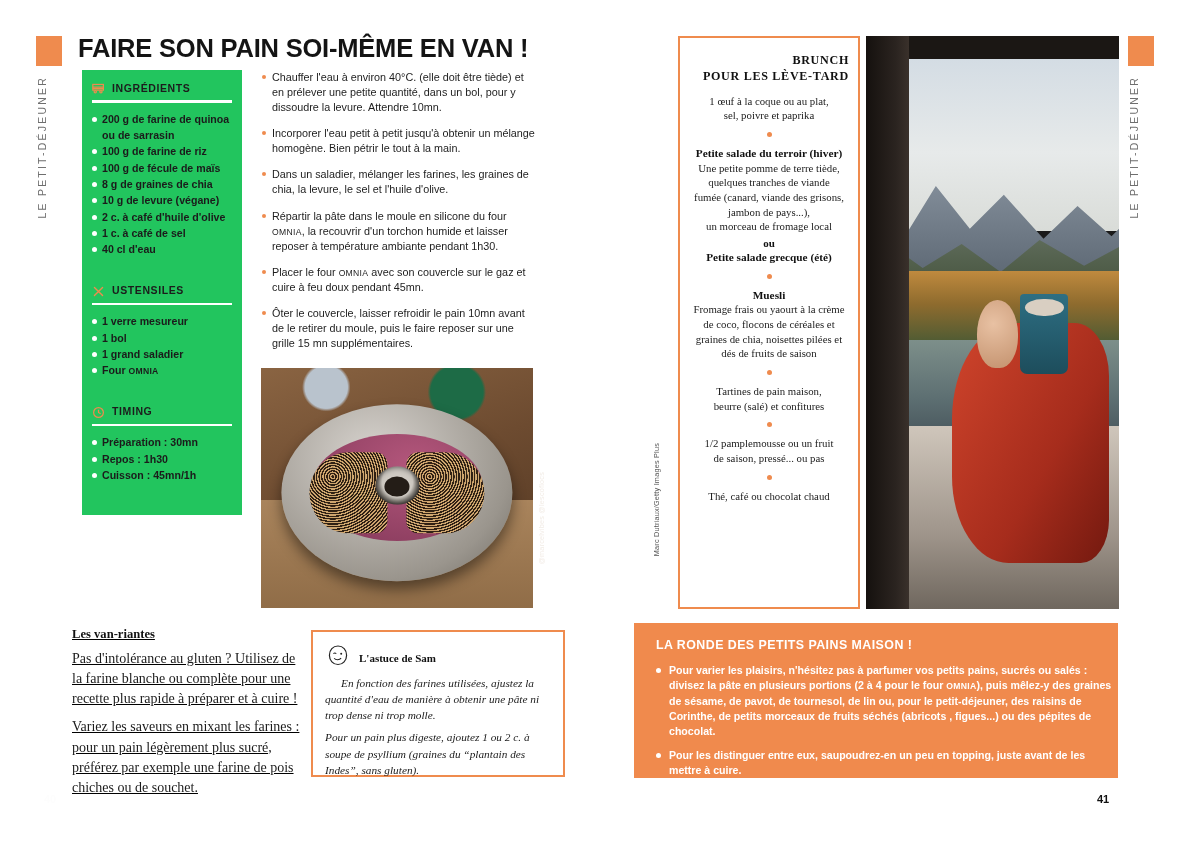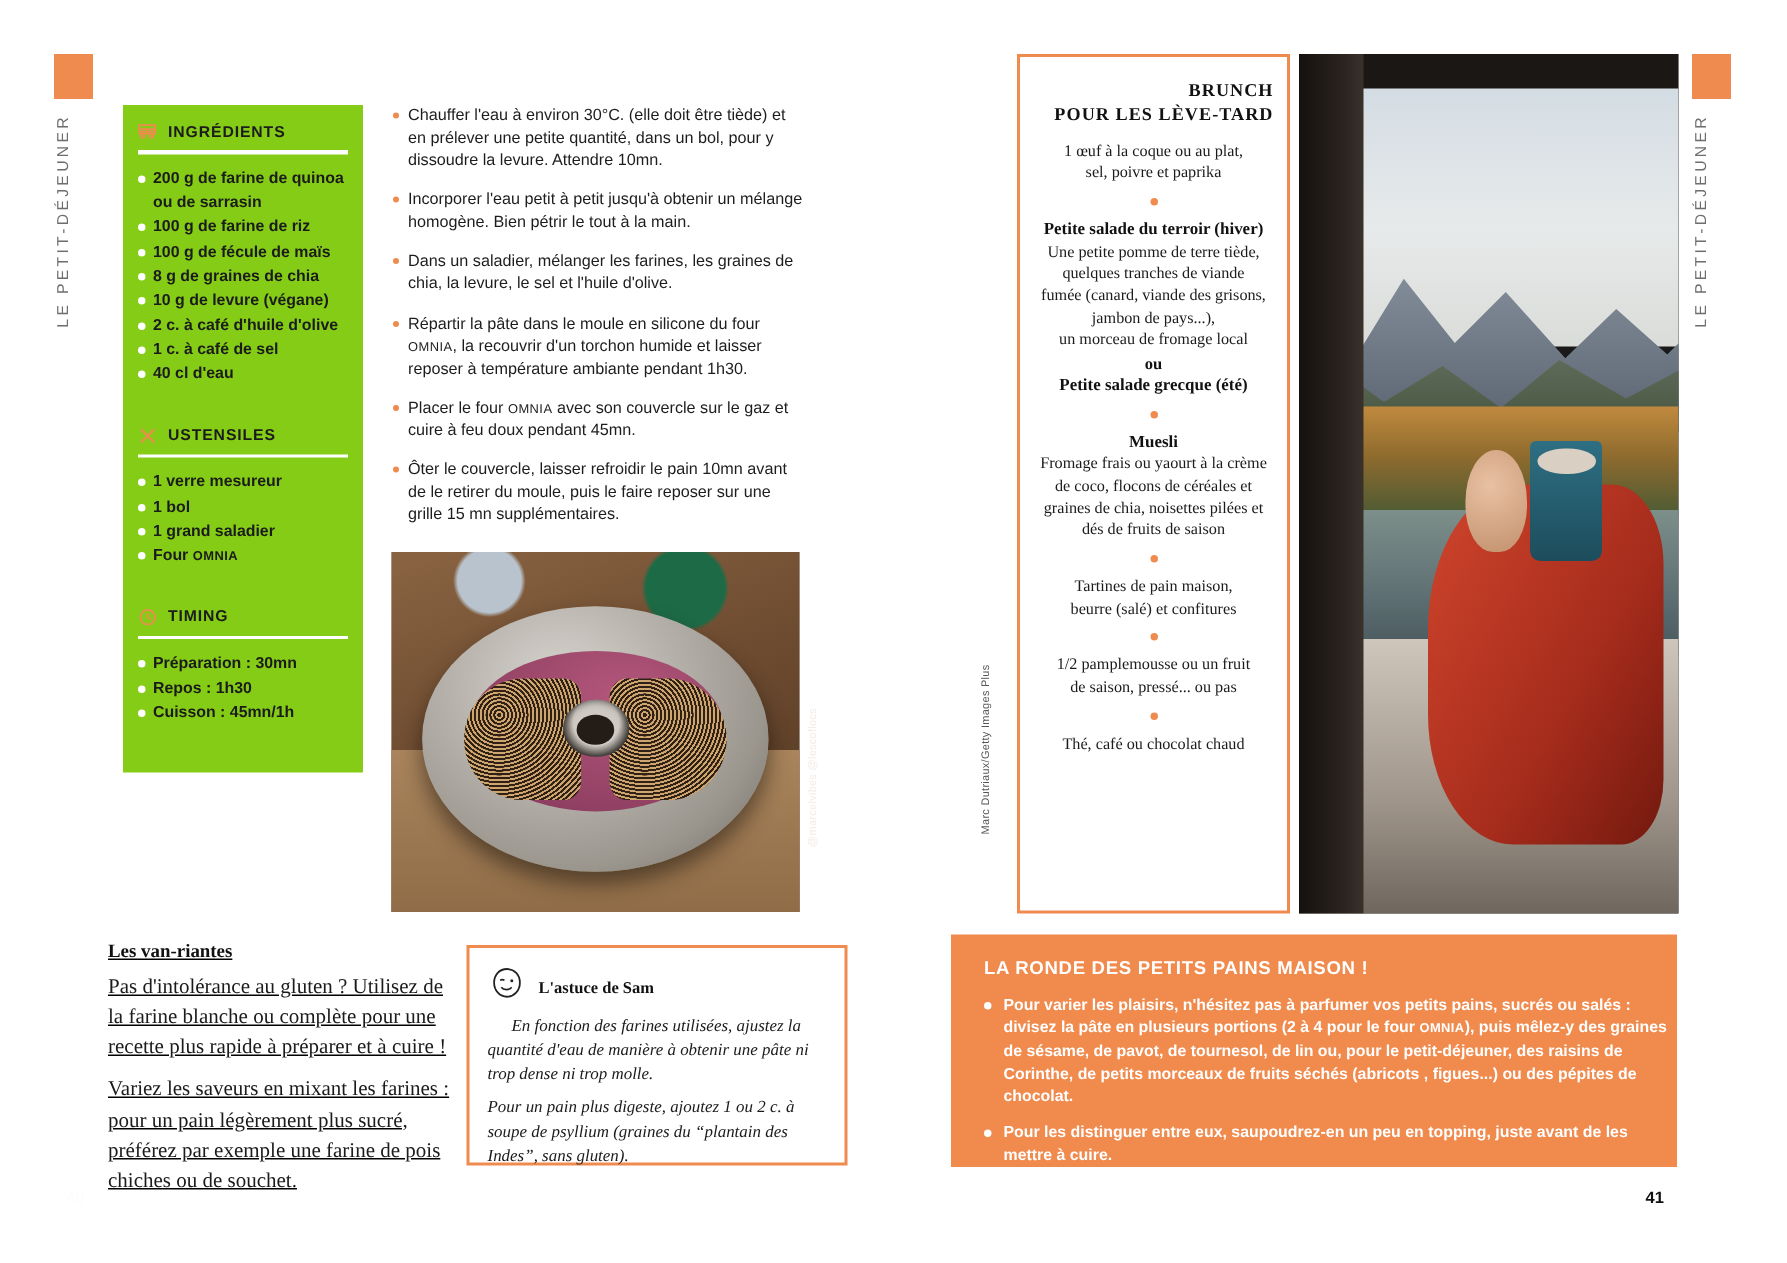--- a/index.html
+++ b/index.html
@@ -26,21 +26,21 @@
   
   .recipe-title {
     position: absolute; left: 78px; top: 34px;
     font-size: 25.5px; font-weight: 700; letter-spacing: -0.2px;
     color: #141414; font-family: "Liberation Sans", sans-serif;
   }
 
   
   .info-panel {
     position: absolute; left: 82px; top: 70px; width: 160px; height: 445px;
-    background: #84cc16;
+    background: #22c55e;
   }
   .panel-head {
     display: flex; align-items: center; gap: 7px;
     padding: 11px 0 6px 10px;
   }
   .panel-head .ptitle {
     font-size: 10.5px; font-weight: 700; letter-spacing: 0.6px; color: #1c1c1c;
   }
   .rule { height: 2.5px; background: #ffffff; margin: 0 10px 9px 10px; }
   .ilist { list-style: none; padding: 0 8px 0 10px; }
@@ -207,20 +207,21 @@
   <div class="side-tab" id="tab-left">
     <div class="swatch"></div>
     <div class="vlabel">LE PETIT-DÉJEUNER</div>
   </div>
 
   <div class="side-tab" id="tab-right">
     <div class="swatch"></div>
     <div class="vlabel">LE PETIT-DÉJEUNER</div>
   </div>
 
+  <h1 class="recipe-title">FAIRE SON PAIN SOI-MÊME EN VAN !</h1>
 
   <div class="info-panel">
 
     <div class="panel-head">
       <span class="ico">
         <svg viewBox="0 0 16 16">
             <g fill="none" stroke="#ef8b4e" stroke-width="1.5">
           <rect x="1" y="3" width="13" height="7"></rect>
               <path d="M1 6.2h13M1 8.2h13"></path>
           <circle cx="4" cy="12" r="1.4"></circle>
@@ -278,21 +279,21 @@
     </div>
     <div class="rule"></div>
     <ul class="ilist">
       <li>Préparation : 30mn</li>
       <li>Repos : 1h30</li>
       <li>Cuisson : 45mn/1h</li>
     </ul>
   </div>
 
   <div class="steps">
-    <p class="step">Chauffer l'eau à environ 30°C. (elle doit être tiède) et en prélever une petite quantité, dans un bol, pour y dissoudre la levure. Attendre 10mn.</p>
+    <p class="step">Chauffer l'eau à environ 40°C. (elle doit être tiède) et en prélever une petite quantité, dans un bol, pour y dissoudre la levure. Attendre 10mn.</p>
     <p class="step">Incorporer l'eau petit à petit jusqu'à obtenir un mélange homogène. Bien pétrir le tout à la main.</p>
     <p class="step">Dans un saladier, mélanger les farines, les graines de chia, la levure, le sel et l'huile d'olive.</p>
     <p class="step">Répartir la pâte dans le moule en silicone du four <span class="sc">OMNIA</span>, la recouvrir d'un torchon humide et laisser reposer à température ambiante pendant 1h30.</p>
     <p class="step">Placer le four <span class="sc">OMNIA</span> avec son couvercle sur le gaz et cuire à feu doux pendant 45mn.</p>
     <p class="step">Ôter le couvercle, laisser refroidir le pain 10mn avant de le retirer du moule, puis le faire reposer sur une grille 15 mn supplémentaires.</p>
   </div>
 
   <div class="photo-bread">
     <div class="pb-bg"></div>
     <div class="pb-board"></div>

